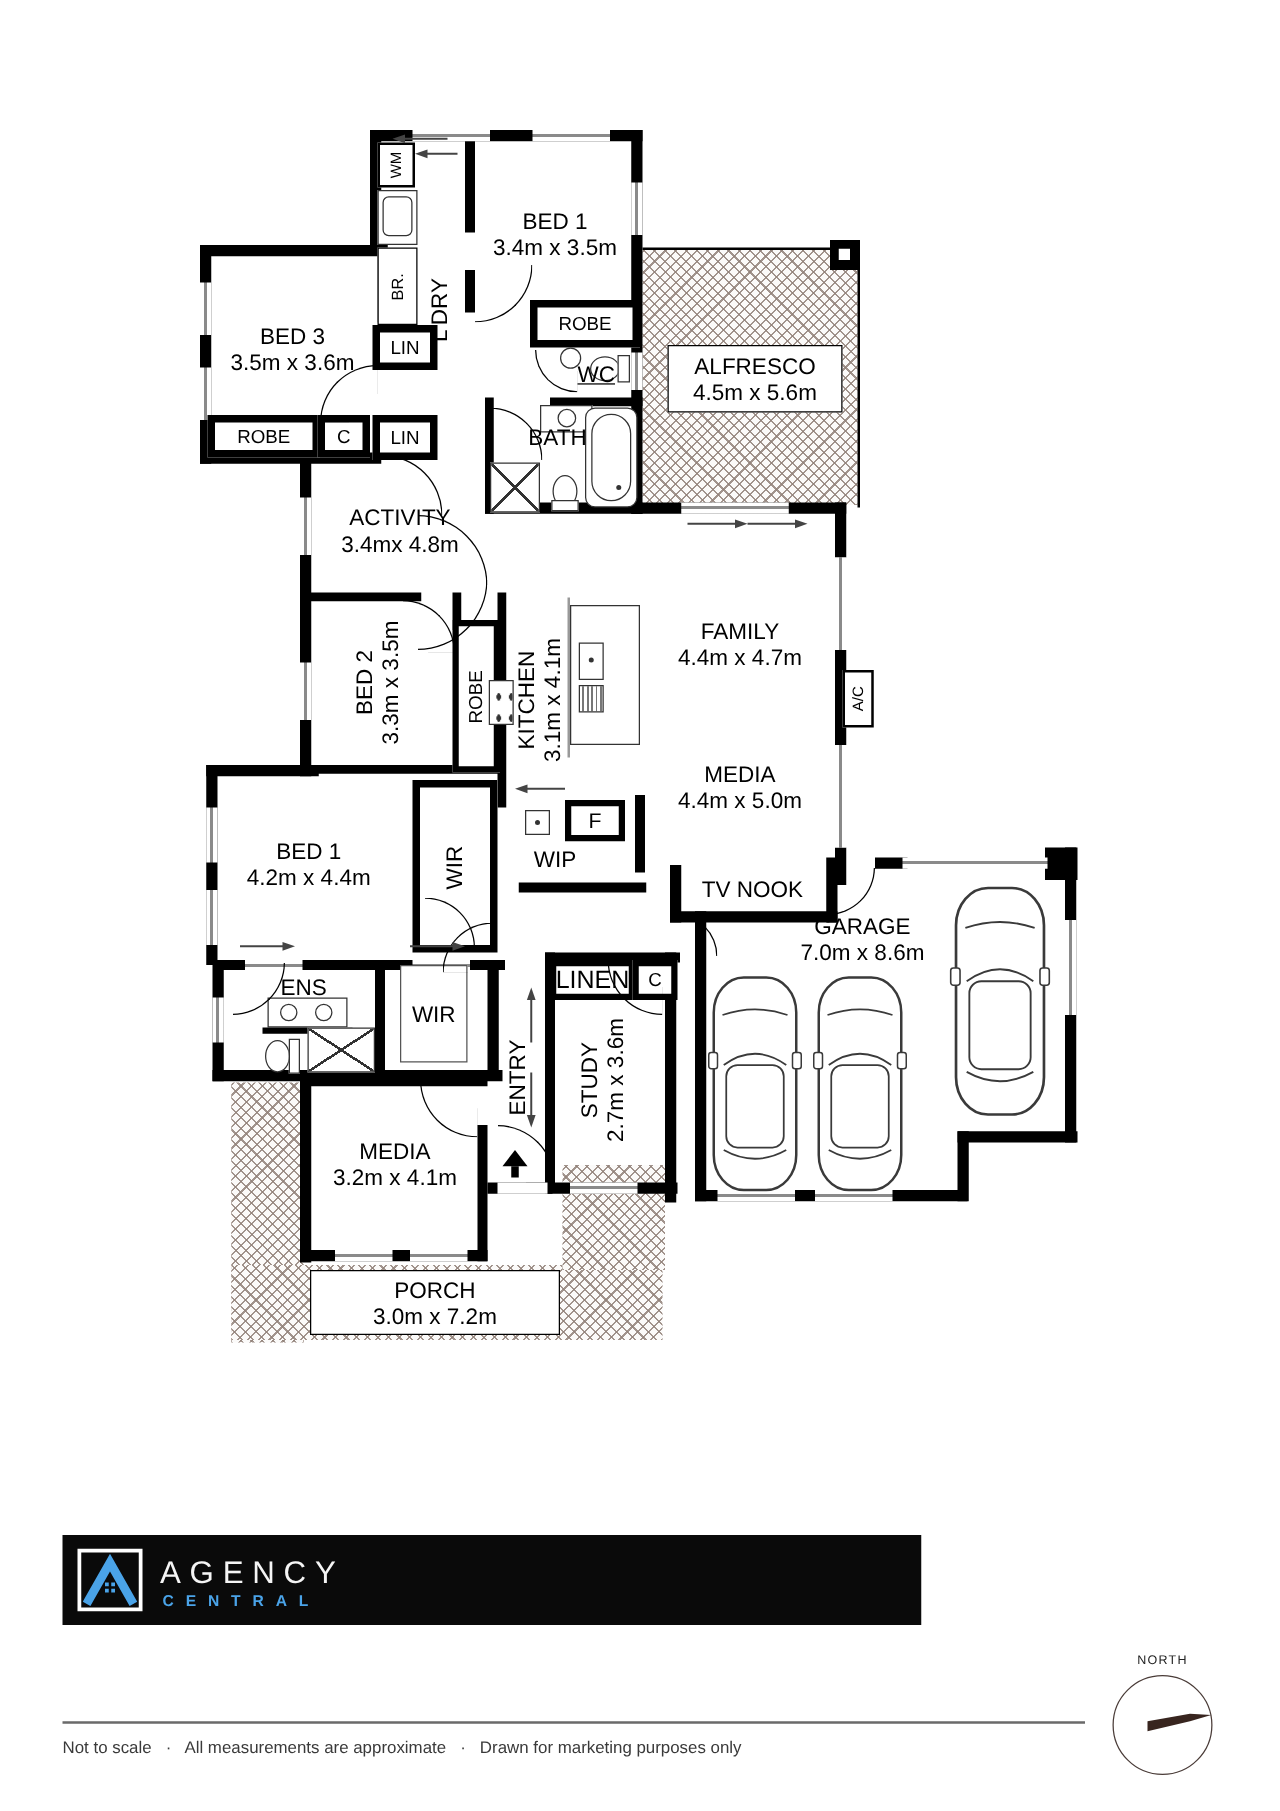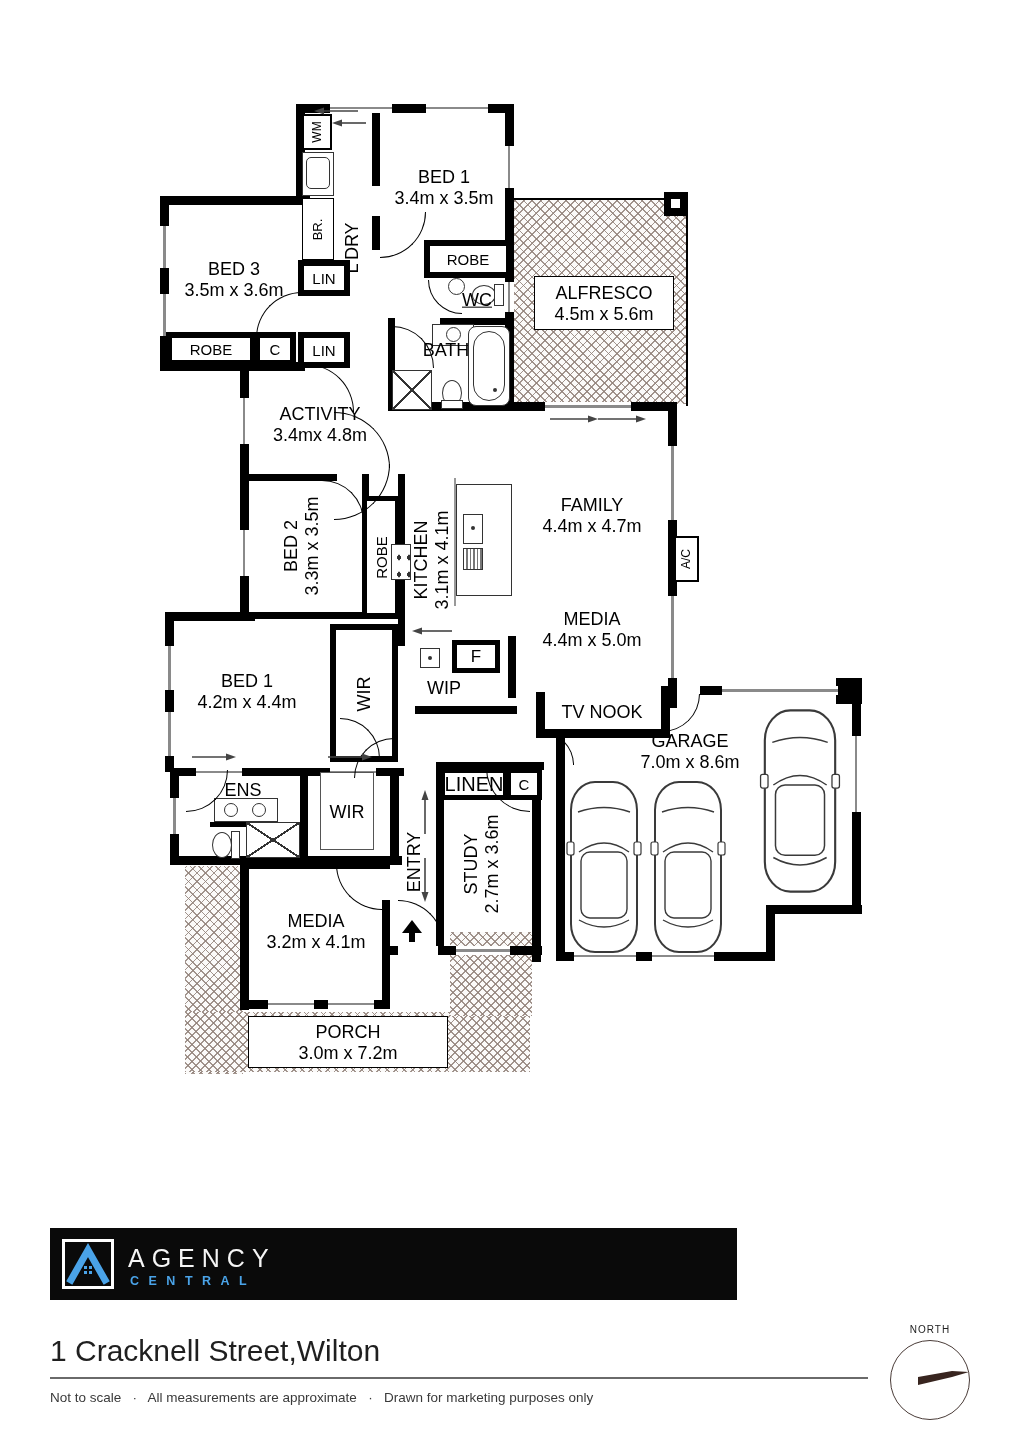--- a/index.html
+++ b/index.html
@@ -349,21 +349,20 @@
         <rect x="15" y="20" width="3" height="3" fill="#4aa3e8"></rect>
         <rect x="20" y="20" width="3" height="3" fill="#4aa3e8"></rect>
         <rect x="15" y="25" width="3" height="3" fill="#4aa3e8"></rect>
         <rect x="20" y="25" width="3" height="3" fill="#4aa3e8"></rect>
       </svg>
     </div>
     <div class="agency-title" style="left:78px;top:16px;">AGENCY</div>
     <div class="agency-sub" style="left:80px;top:46px;text-align:center;">CENTRAL</div>
   </div>
 
-  <div id="address" style="left:50px;top:1334px;">1 Cracknell Street,Wilton</div>
   <div id="rule" style="left:50px;top:1377px;width:818px;height:2px;"></div>
   <div id="disclaimer" style="left:50px;top:1390px;">Not to scale   ·   All measurements are approximate   ·   Drawn for marketing purposes only</div>
 
   <div id="north-label" style="left:930px;top:1329px;">NORTH</div>
   <div id="compass-circle" style="left:890px;top:1340px;width:80px;height:80px;"></div>
   <svg style="left:890px;top:1340px;" width="84" height="80" viewBox="0 0 84 80">
     <path d="M28 45 L62 37 L79 32 L62 31 L28 37 Z" fill="#38251f"></path>
   </svg>
 
 </div>

